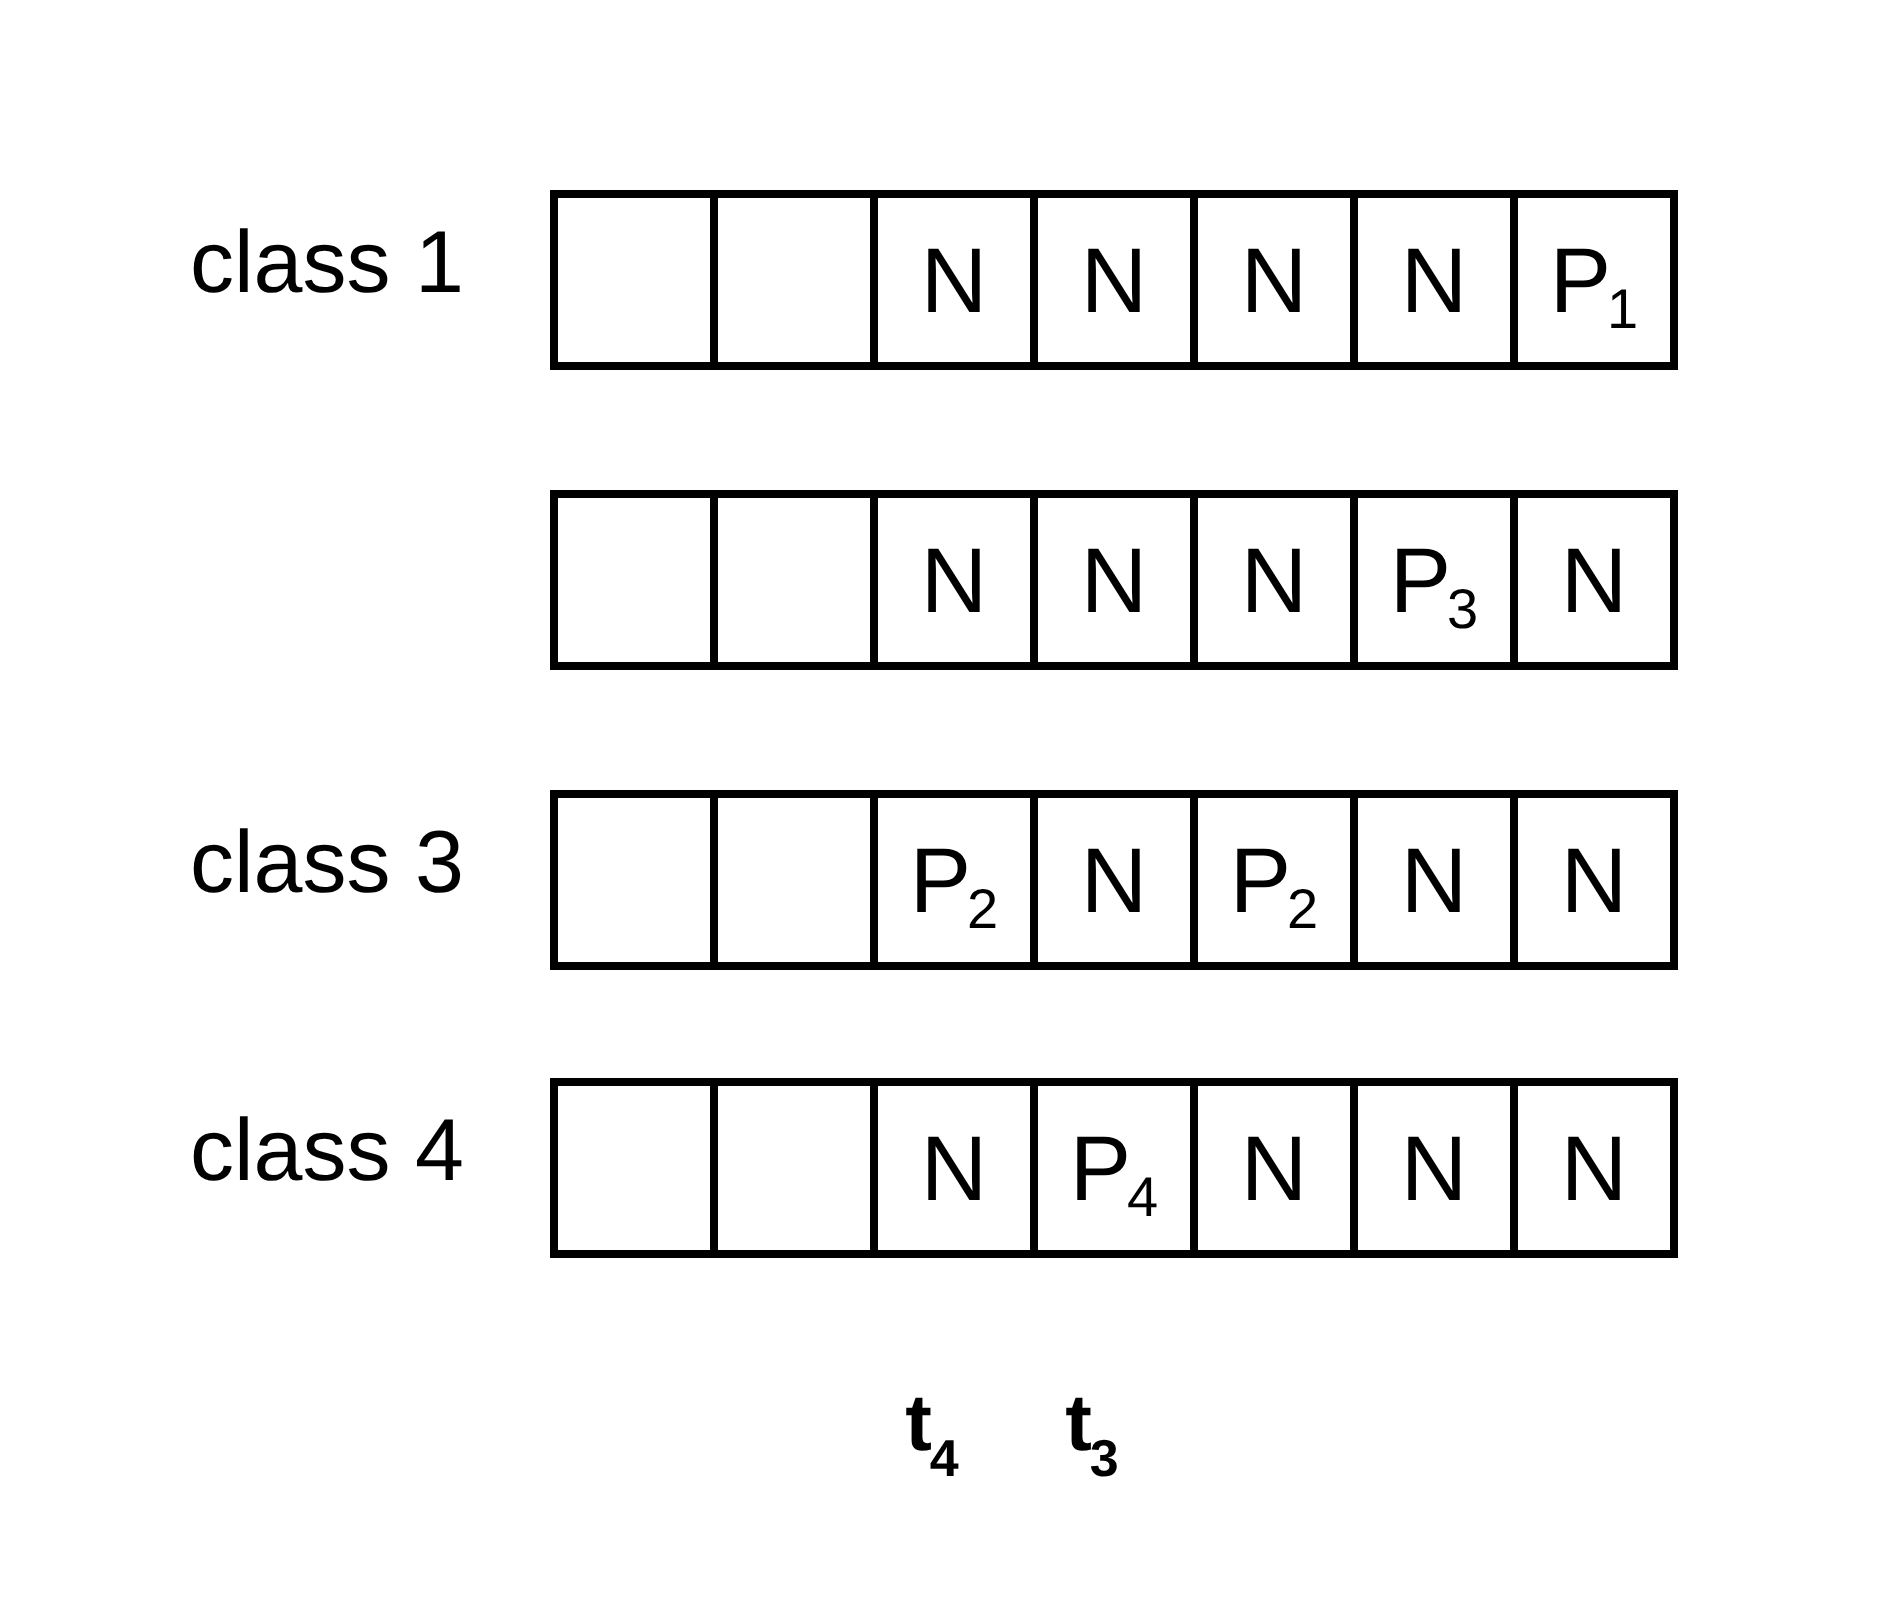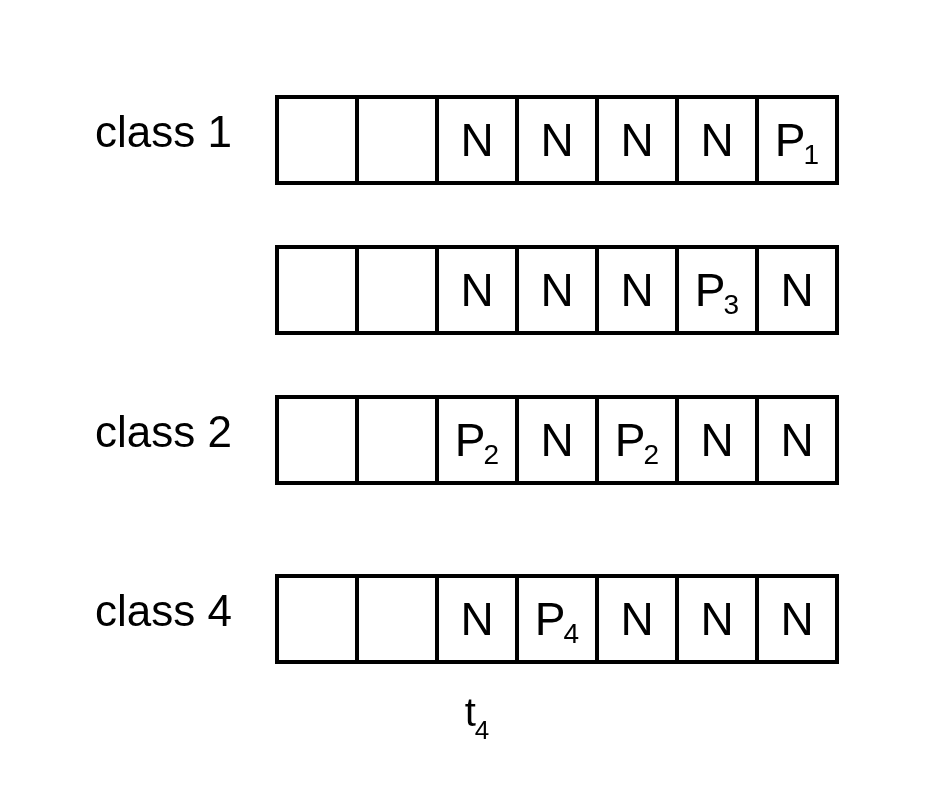--- a/index.html
+++ b/index.html
@@ -52,22 +52,23 @@
   .celltxt sub {
     font-size: 28px;
     line-height: 1;
     vertical-align: baseline;
     position: relative;
     top: 6px;
     margin-left: -2px;
   }
   .timerow {
     position: absolute;
-    left: 275px;
+    left: 264px;
     display: flex;
+    font-weight: bold;
   }
   .tcell {
     width: 84px;
     margin-left: -4px;
     text-align: center;
     font-size: 40px;
   }
   .tcell:first-child { margin-left: 0; }
   .tcell sub {
     font-size: 26px;
@@ -125,21 +126,21 @@
         </div>
         <div class="cell">
           <span class="celltxt">P<sub>3</sub></span>
         </div>
         <div class="cell">
           <span class="celltxt">N</span>
         </div>
       </div>
     </div>
     <div class="row" style="top: 395px;">
-      <div class="label">class 2</div>
+      <div class="label">class 3</div>
       <div class="cells">
         <div class="cell">
           <span class="celltxt"></span>
         </div>
         <div class="cell">
           <span class="celltxt"></span>
         </div>
         <div class="cell">
           <span class="celltxt">P<sub>2</sub></span>
         </div>
@@ -150,21 +151,21 @@
           <span class="celltxt">P<sub>2</sub></span>
         </div>
         <div class="cell">
           <span class="celltxt">N</span>
         </div>
         <div class="cell">
           <span class="celltxt">N</span>
         </div>
       </div>
     </div>
-    <div class="row" style="top: 574px;">
+    <div class="row" style="top: 539px;">
       <div class="label">class 4</div>
       <div class="cells">
         <div class="cell">
           <span class="celltxt"></span>
         </div>
         <div class="cell">
           <span class="celltxt"></span>
         </div>
         <div class="cell">
           <span class="celltxt">N</span>
@@ -180,14 +181,15 @@
         </div>
         <div class="cell">
           <span class="celltxt">N</span>
         </div>
       </div>
     </div>
     <div class="timerow" style="top: 690px;">
       <div class="tcell"></div>
       <div class="tcell"></div>
       <div class="tcell">t<sub>4</sub></div>
+      <div class="tcell">t<sub>3</sub></div>
     </div>
   </div>
 
 </body></html>

